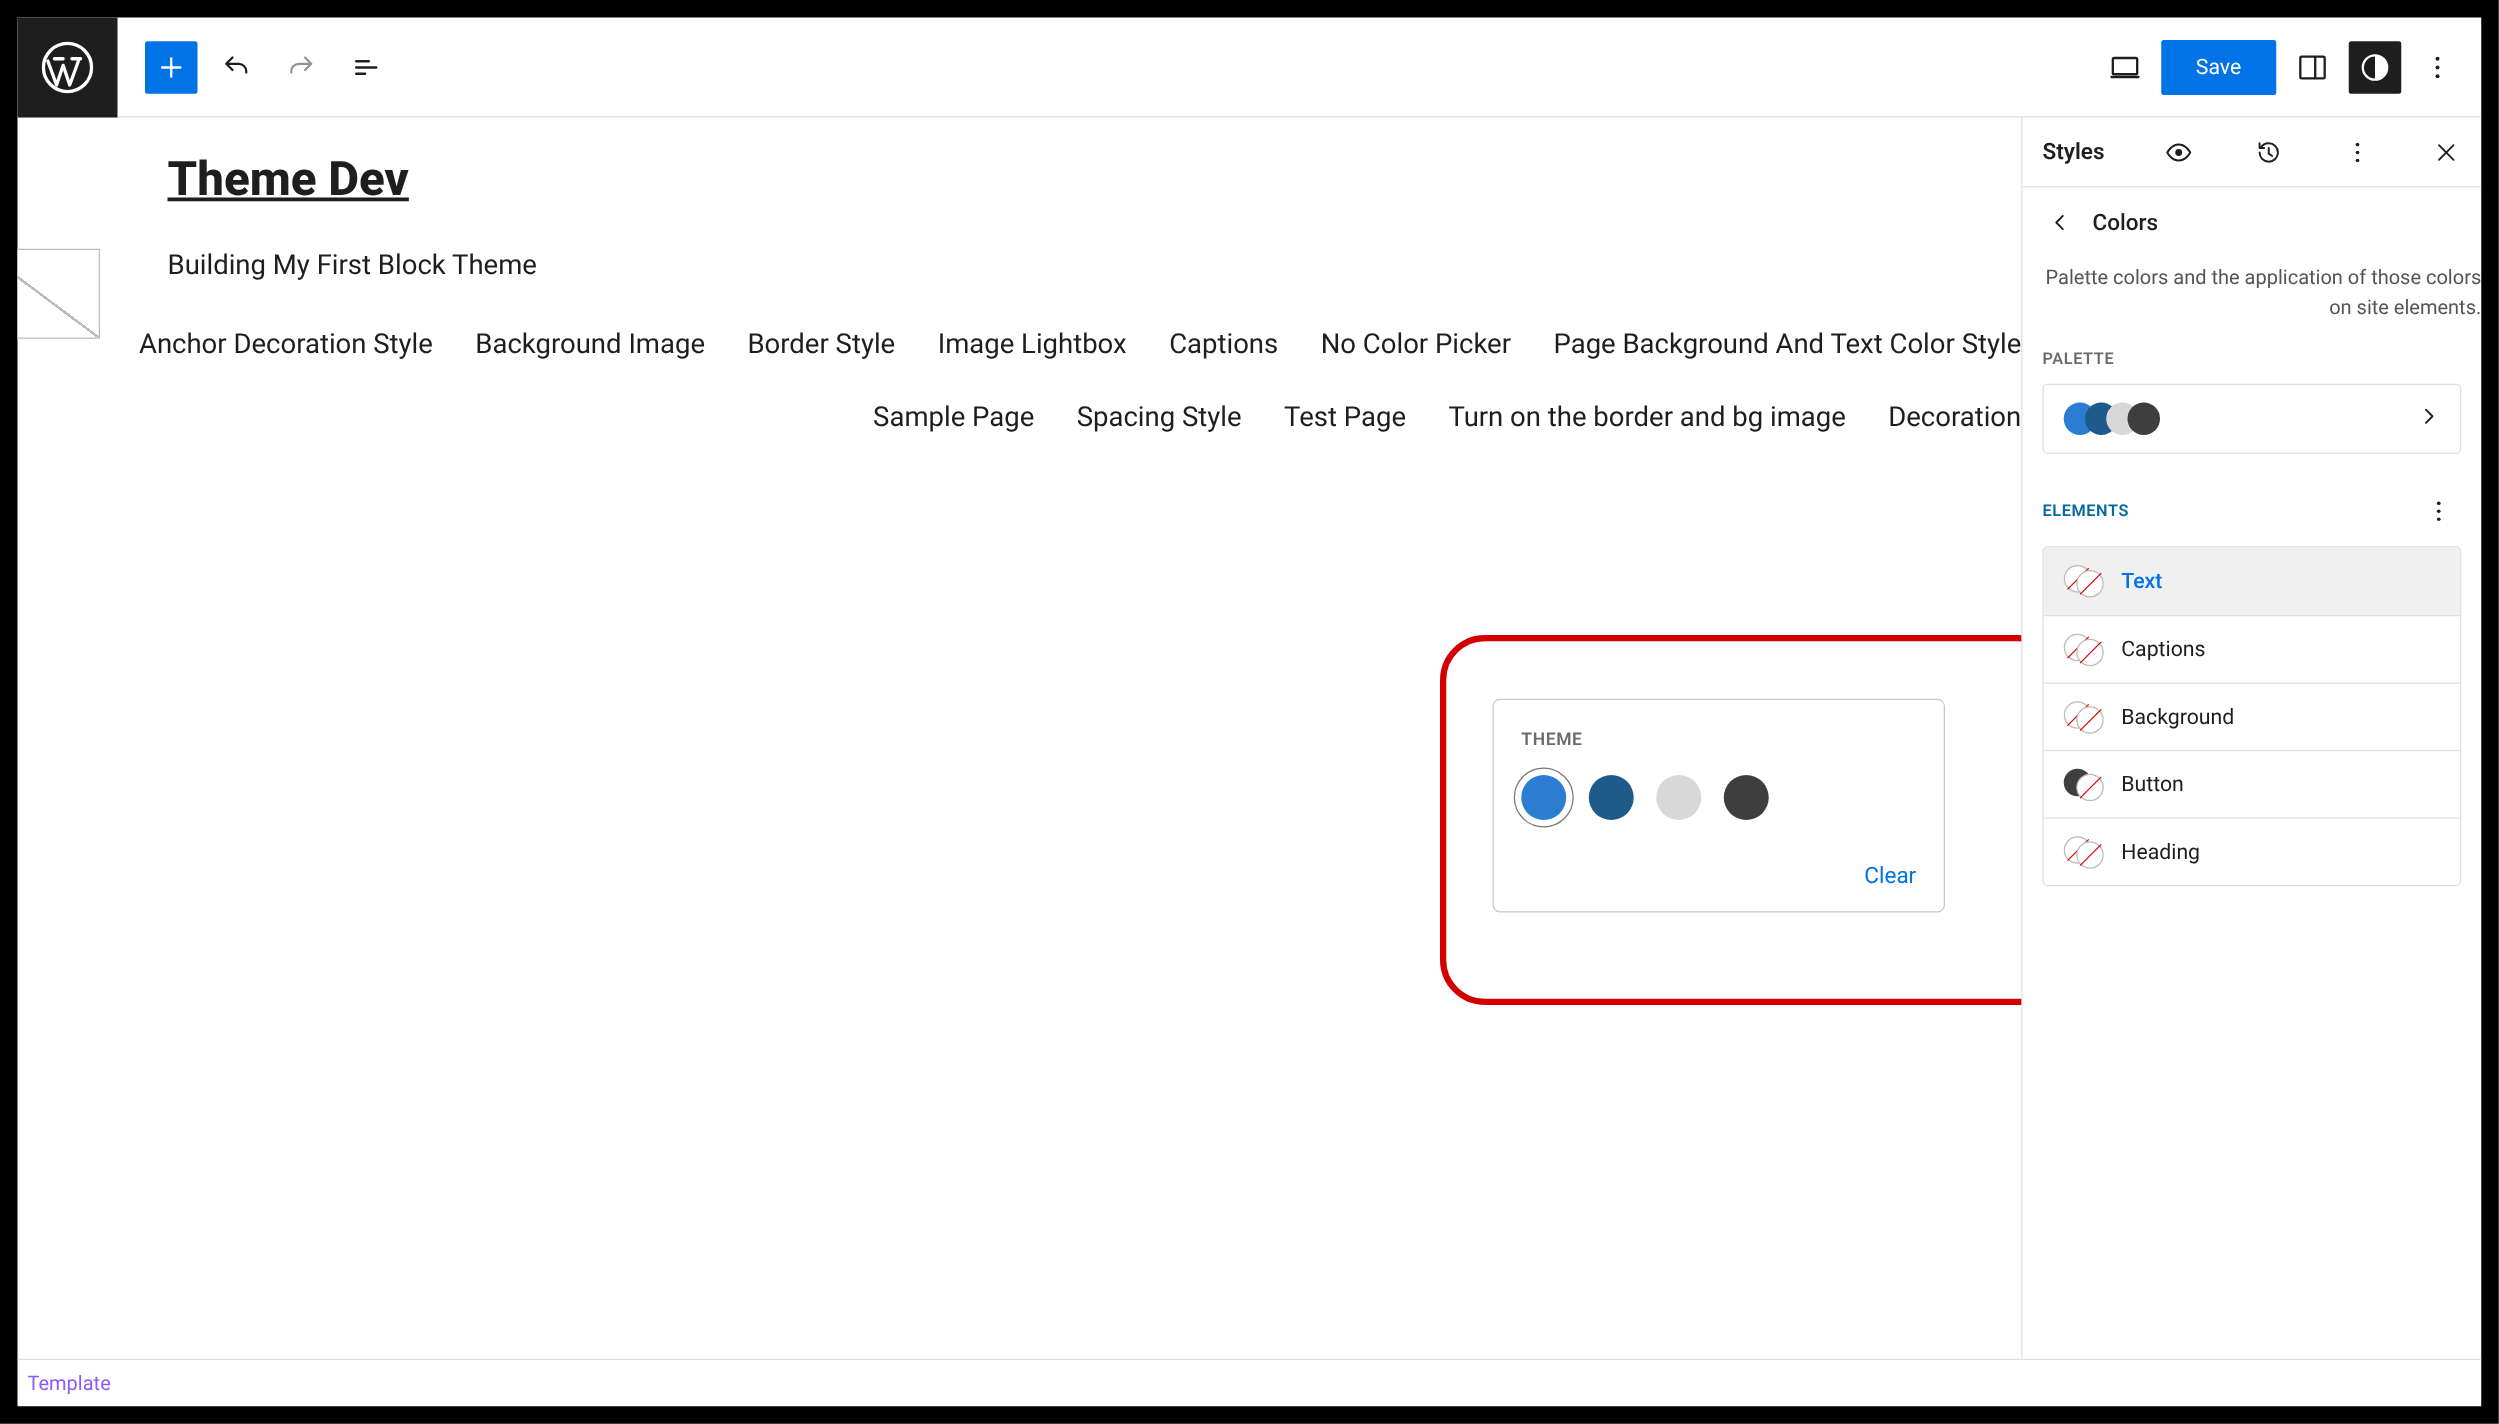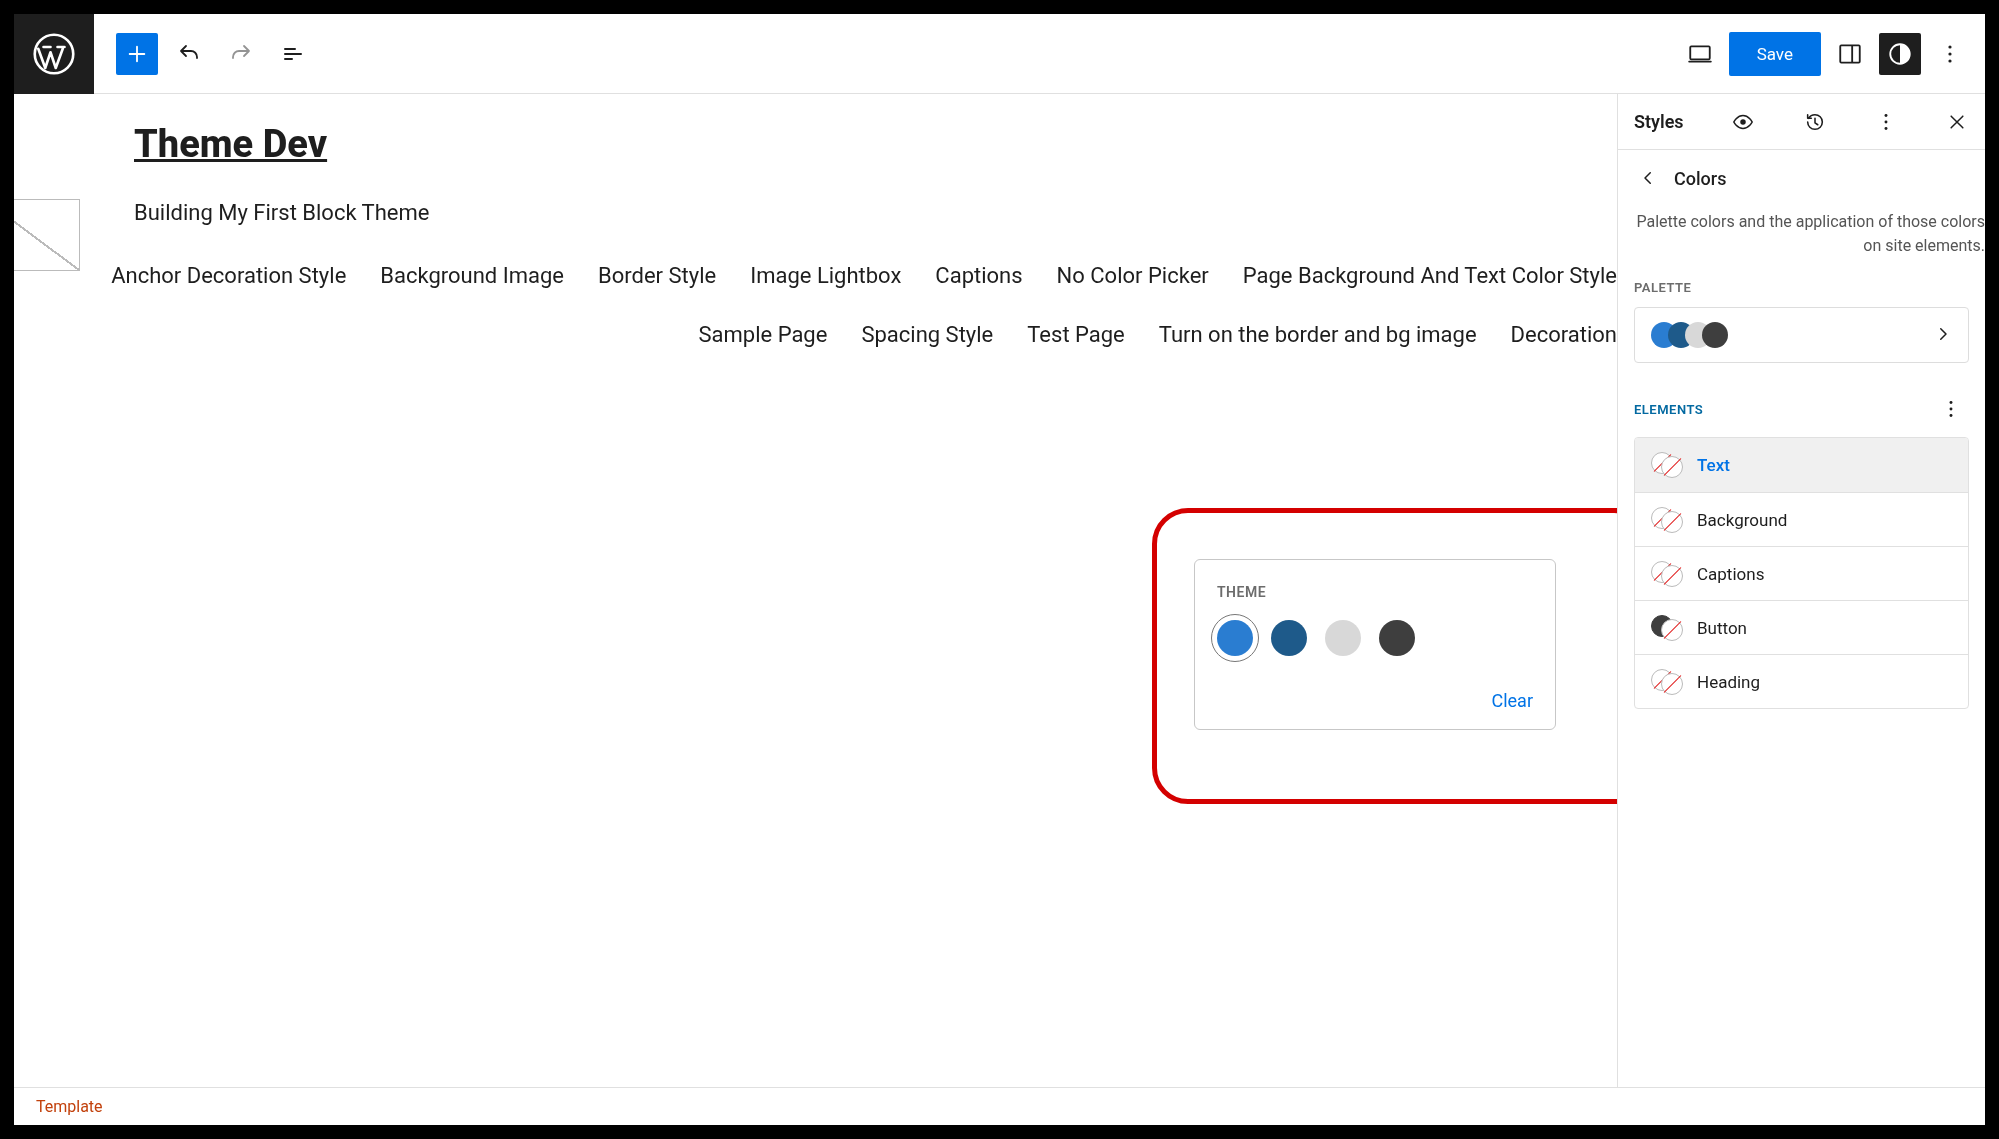--- a/index.html
+++ b/index.html
@@ -157,22 +157,22 @@
     position: absolute;
     border: 5px solid #d40000;
     border-radius: 36px;
     pointer-events: none;
   }
   
   .footer {
     height: 38px;
     border-top: 1px solid #e0e0e0;
     display:flex; align-items:center;
-    padding: 0 22px;
-    color: #c2410c;
+    padding: 0 8px;
+    color: #8b5cf6;
     font-size: 16px;
   }
   
   .sidebar {
     width: 368px;
     border-left: 1px solid #e0e0e0;
     display:flex;
     flex-direction:column;
     min-height:0;
   }
@@ -414,28 +414,28 @@
               <div class="c1 unset"></div>
               <div class="c2 unset"></div>
             </div>
             <span>Text</span>
           </div>
           <div class="el-row">
             <div class="el-swatch-pair">
               <div class="c1 unset"></div>
               <div class="c2 unset"></div>
             </div>
-            <span>Background</span>
+            <span>Captions</span>
           </div>
           <div class="el-row">
             <div class="el-swatch-pair">
               <div class="c1 unset"></div>
               <div class="c2 unset"></div>
             </div>
-            <span>Captions</span>
+            <span>Background</span>
           </div>
           <div class="el-row">
             <div class="el-swatch-pair">
               <div class="c1" style="background: rgb(62, 62, 62); border-color: rgb(62, 62, 62);"></div>
               <div class="c2 unset"></div>
             </div>
             <span>Button</span>
           </div>
           <div class="el-row">
             <div class="el-swatch-pair">

